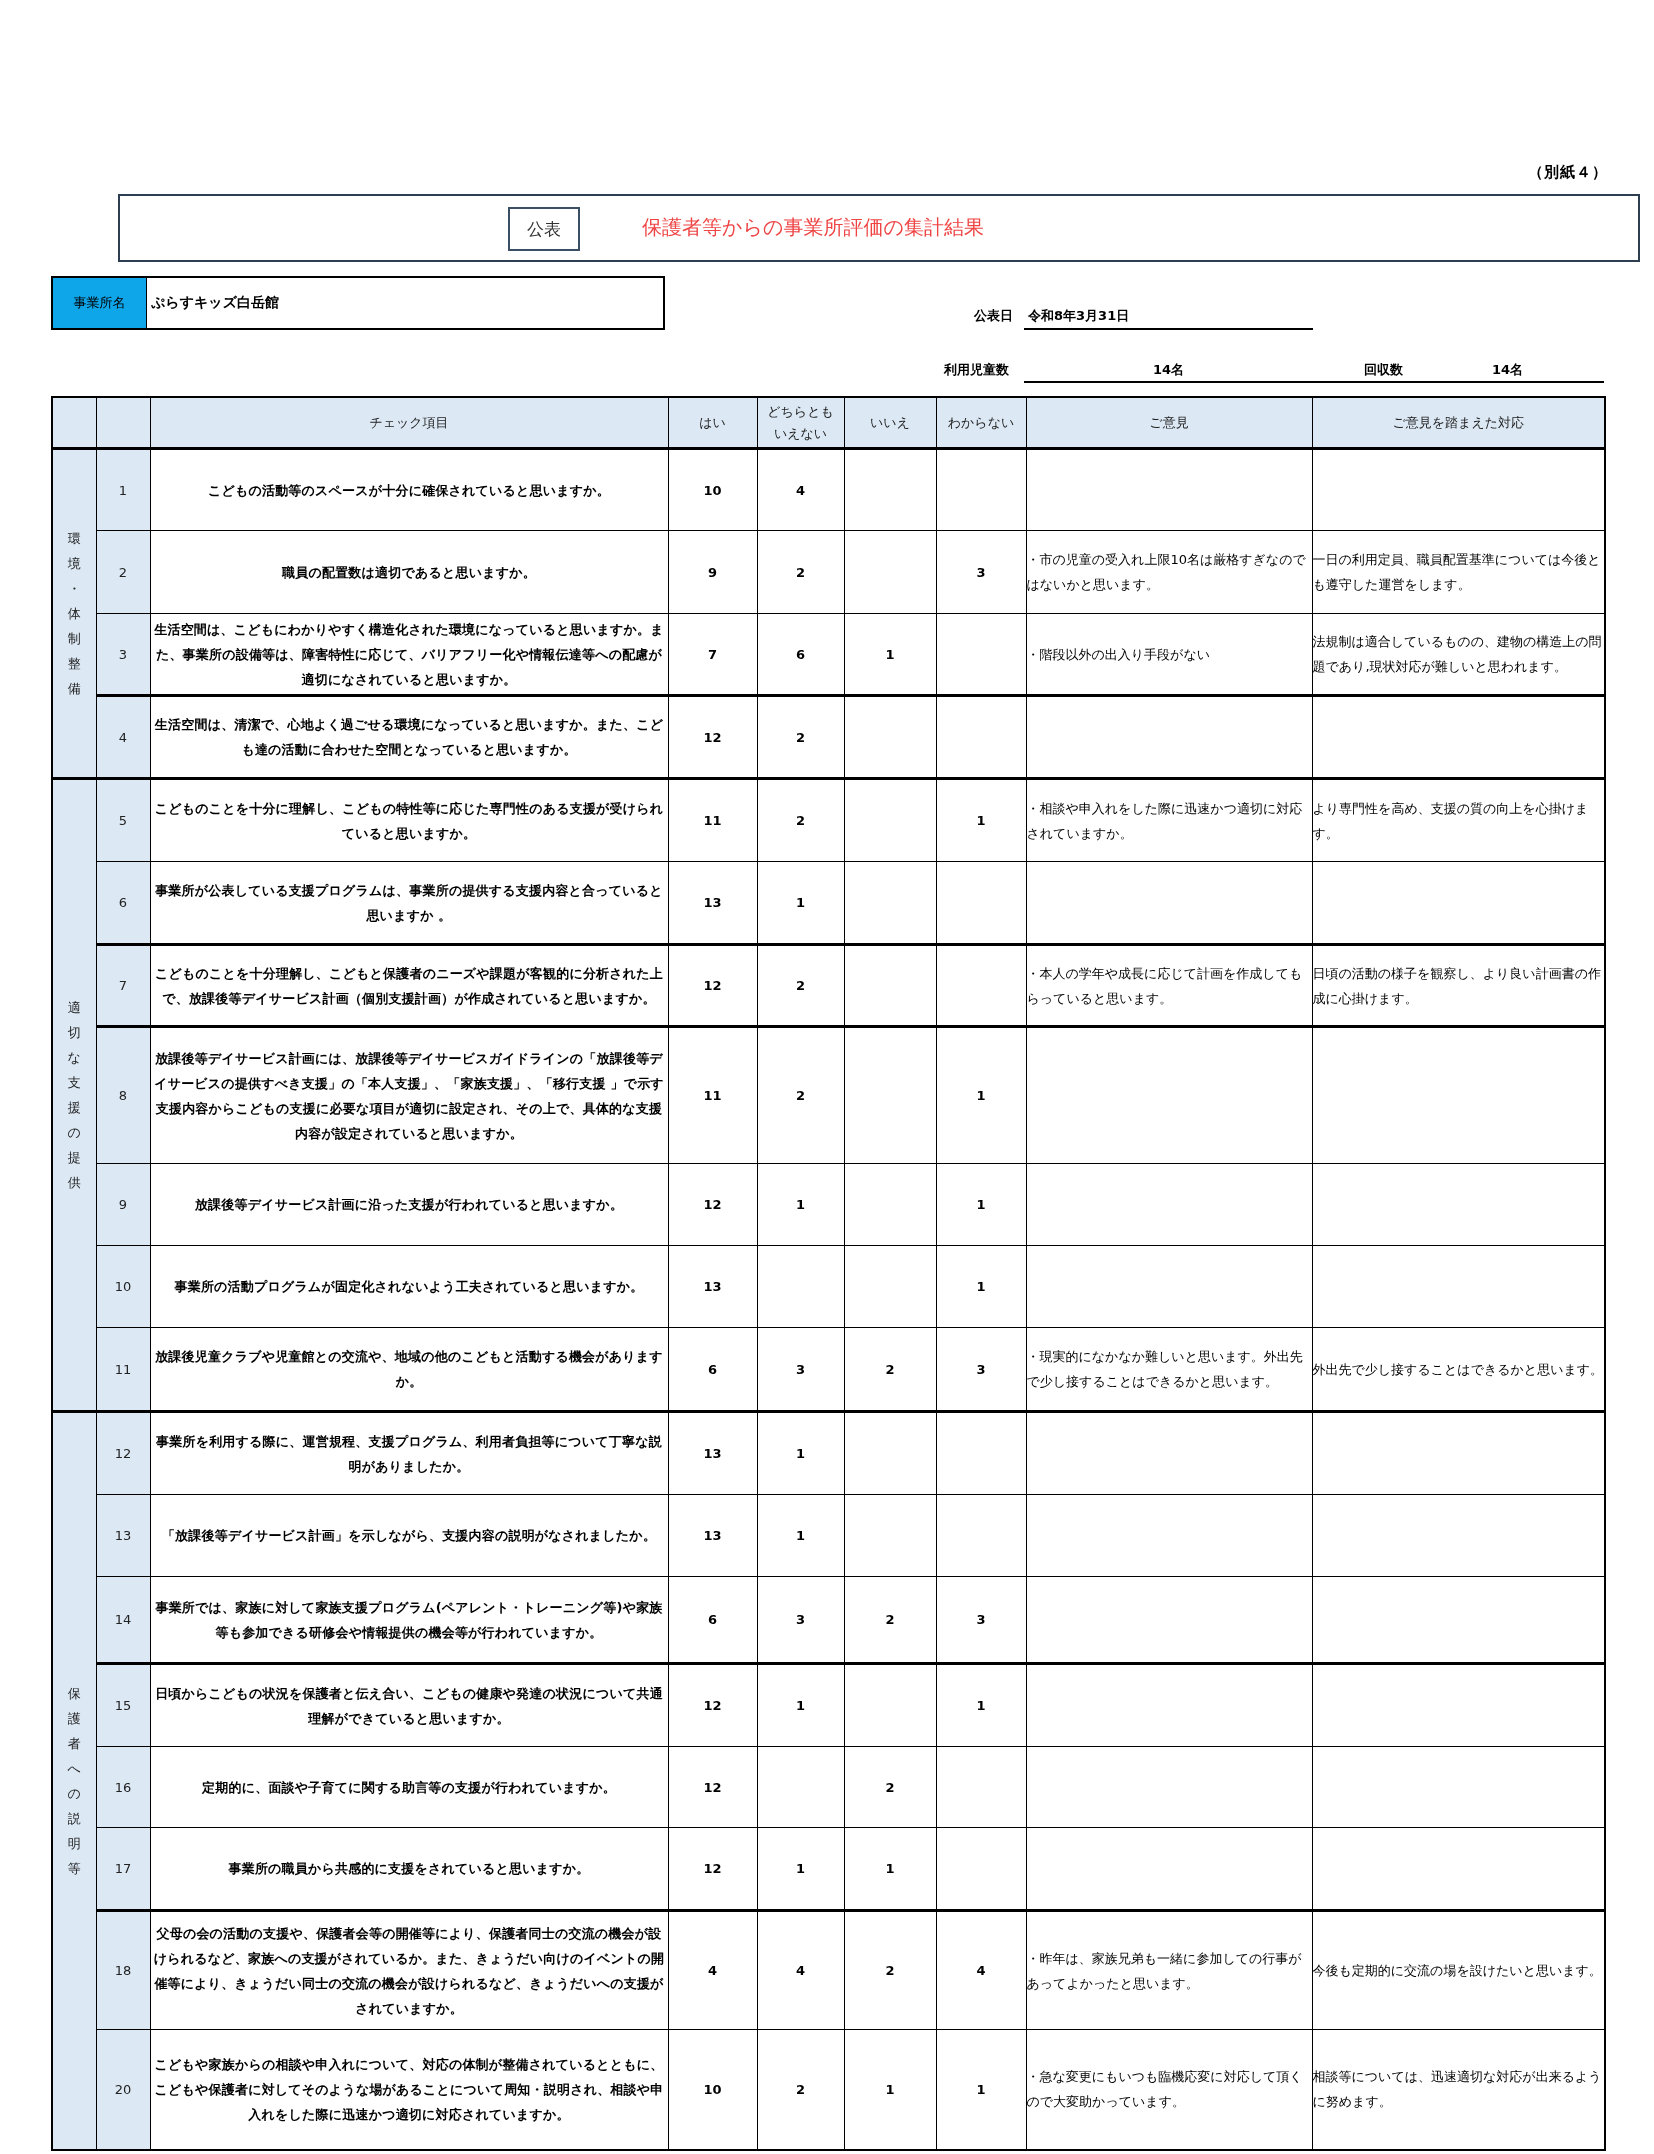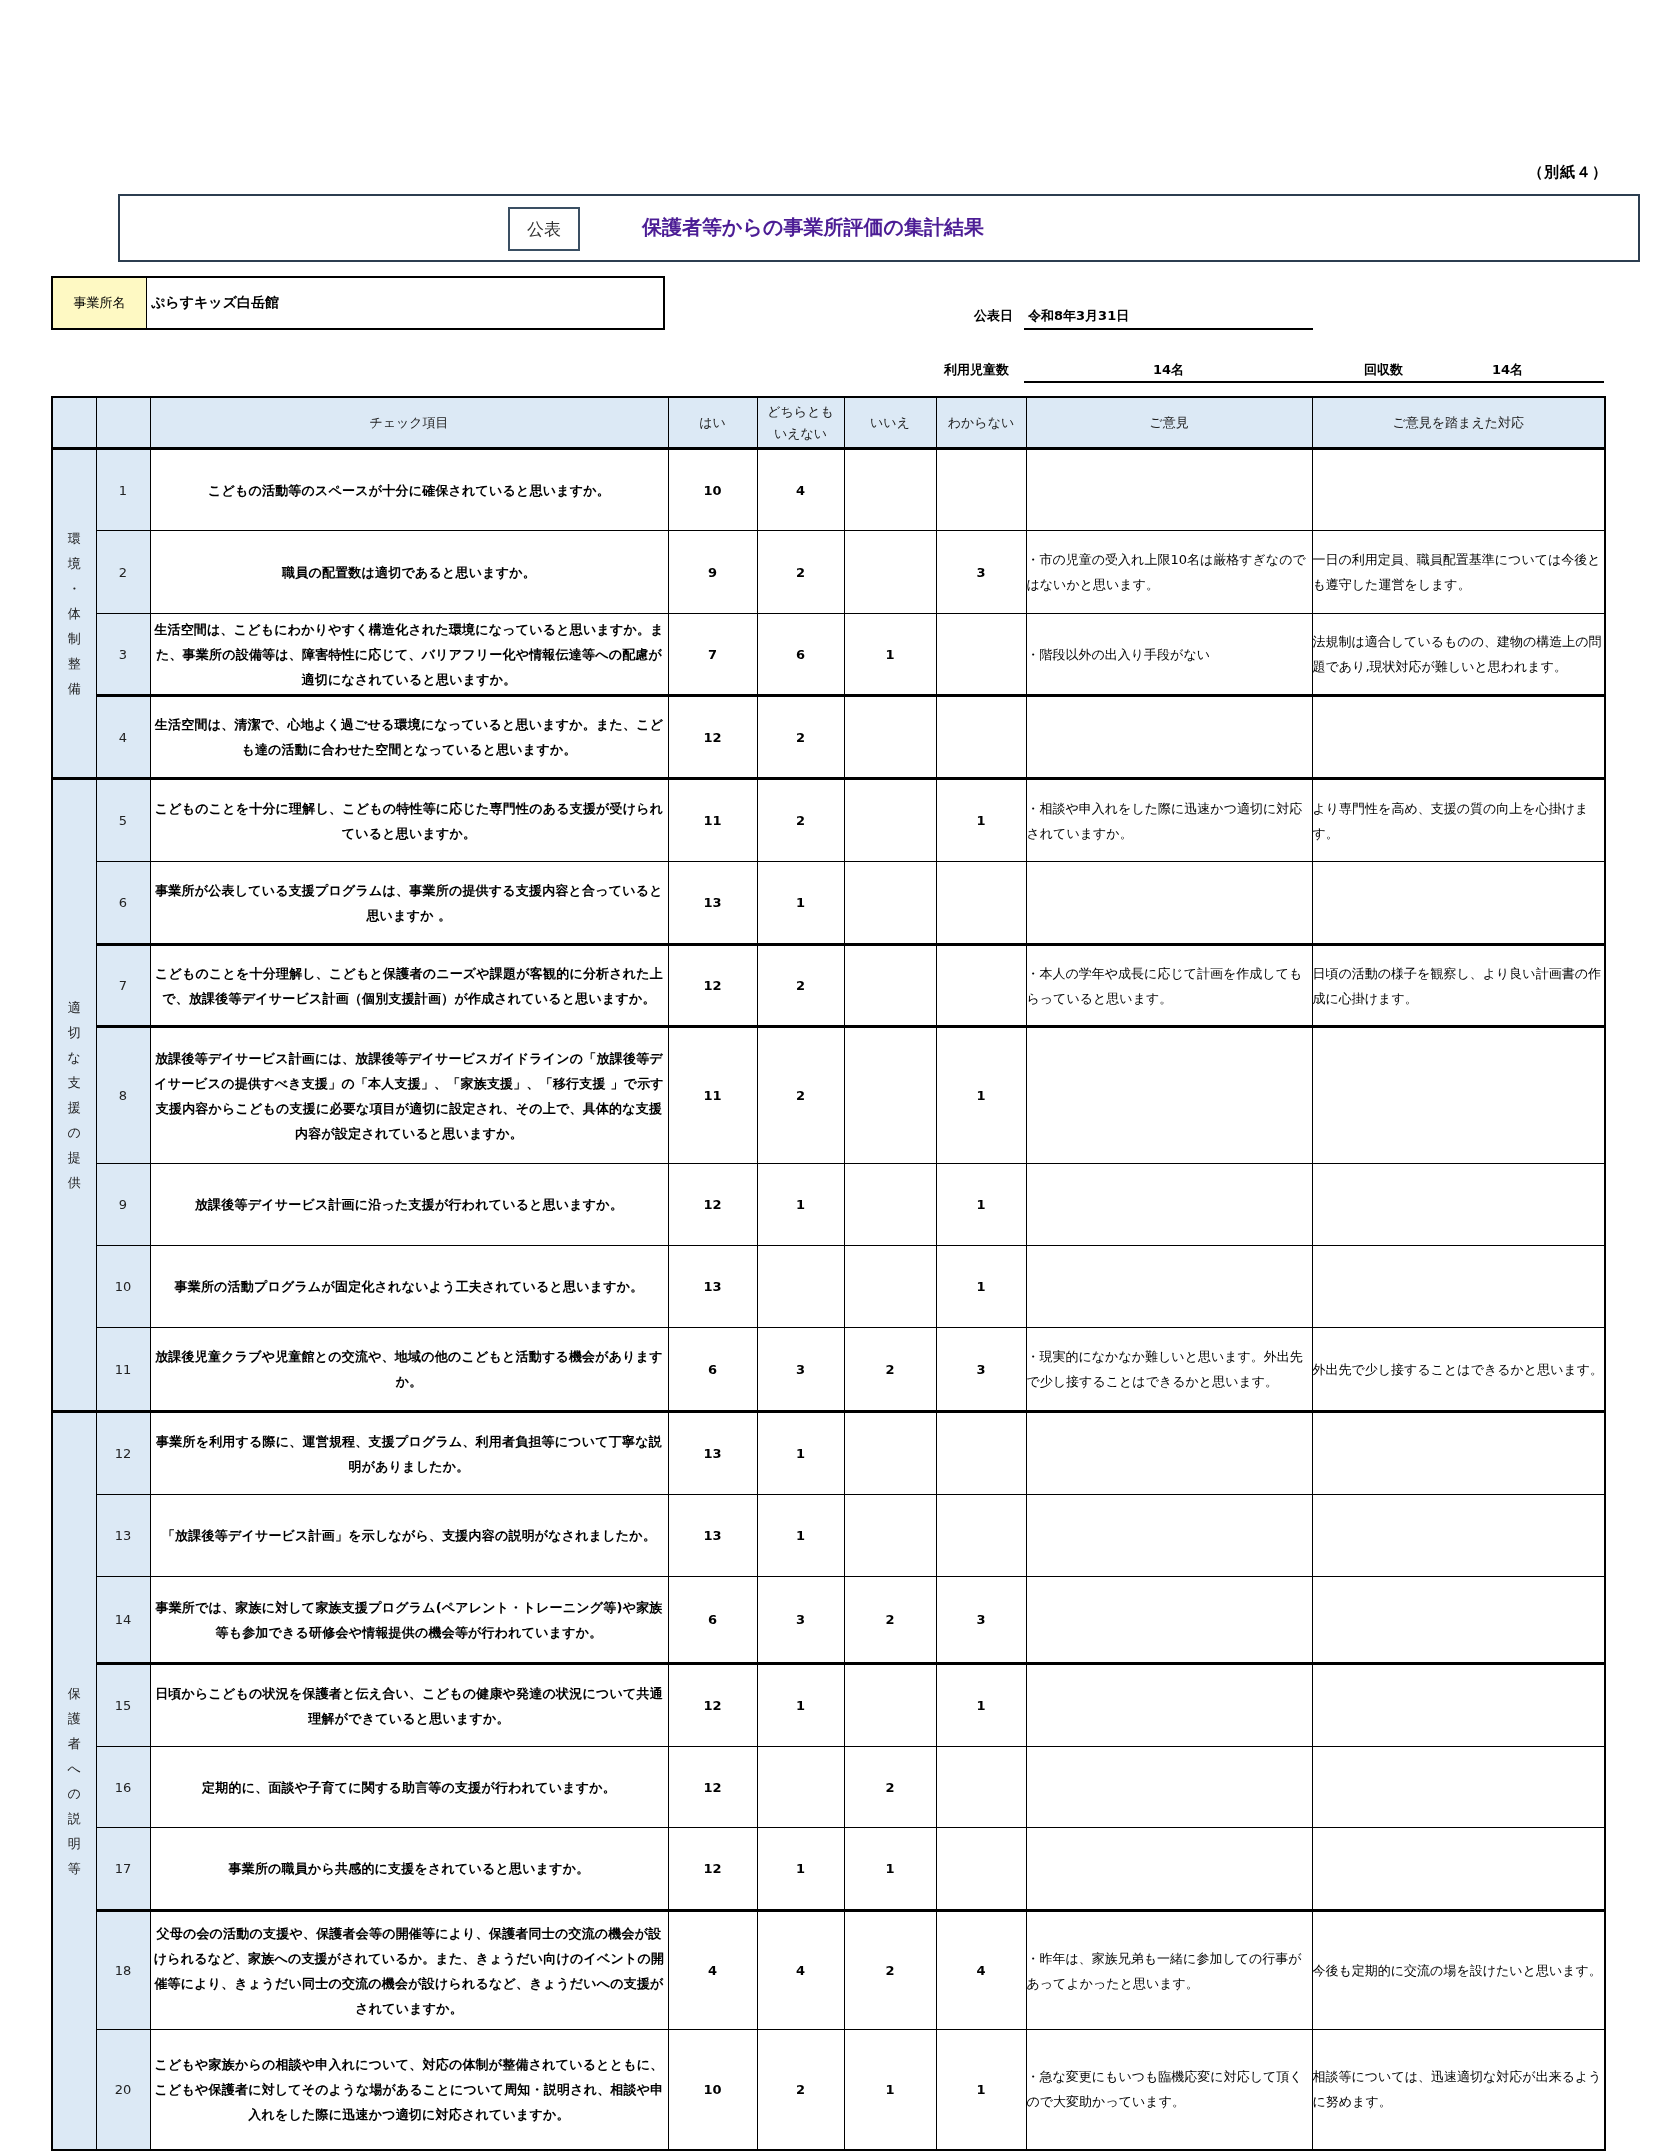--- a/index.html
+++ b/index.html
@@ -12,27 +12,27 @@
   .title-box {
     left: 118px; top: 194px; width: 1522px; height: 68px;
     border: 2px solid #2c3e50; box-sizing: border-box;
   }
   .pub-badge {
     position: absolute; left: 388px; top: 11px; width: 72px; height: 44px;
     border: 2px solid #3a4f63; box-sizing: border-box;
     display: flex; align-items: center; justify-content: center;
     font-size: 17px; color: #333;
   }
-  .title-text { position: absolute; left: 522px; top: 18px; font-size: 20px; color: #4c1d95; font-weight: bold; }
+  .title-text { position: absolute; left: 522px; top: 18px; font-size: 20px; color: #ef4444; }
   .office-box {
     left: 51px; top: 276px; width: 614px; height: 54px;
     border: 2px solid #000; box-sizing: border-box; display: flex;
   }
   .office-label {
-    width: 93px; background: #fef9c3; border-right: 1px solid #000;
+    width: 93px; background: #0ea5e9; border-right: 1px solid #000;
     display: flex; align-items: center; justify-content: center; font-size: 13px;
   }
   .office-name { padding-left: 4px; display: flex; align-items: center; font-size: 14px; font-weight: bold; }
   .meta-label { font-size: 13px; font-weight: bold; }
   .meta-val { font-size: 13px; font-weight: bold; }
   .line { background: #000; height: 2px; }
   table.main {
     position: absolute; left: 51px; top: 396px; width: 1553px;
     border-collapse: collapse; table-layout: fixed;
     border: 2px solid #000;

